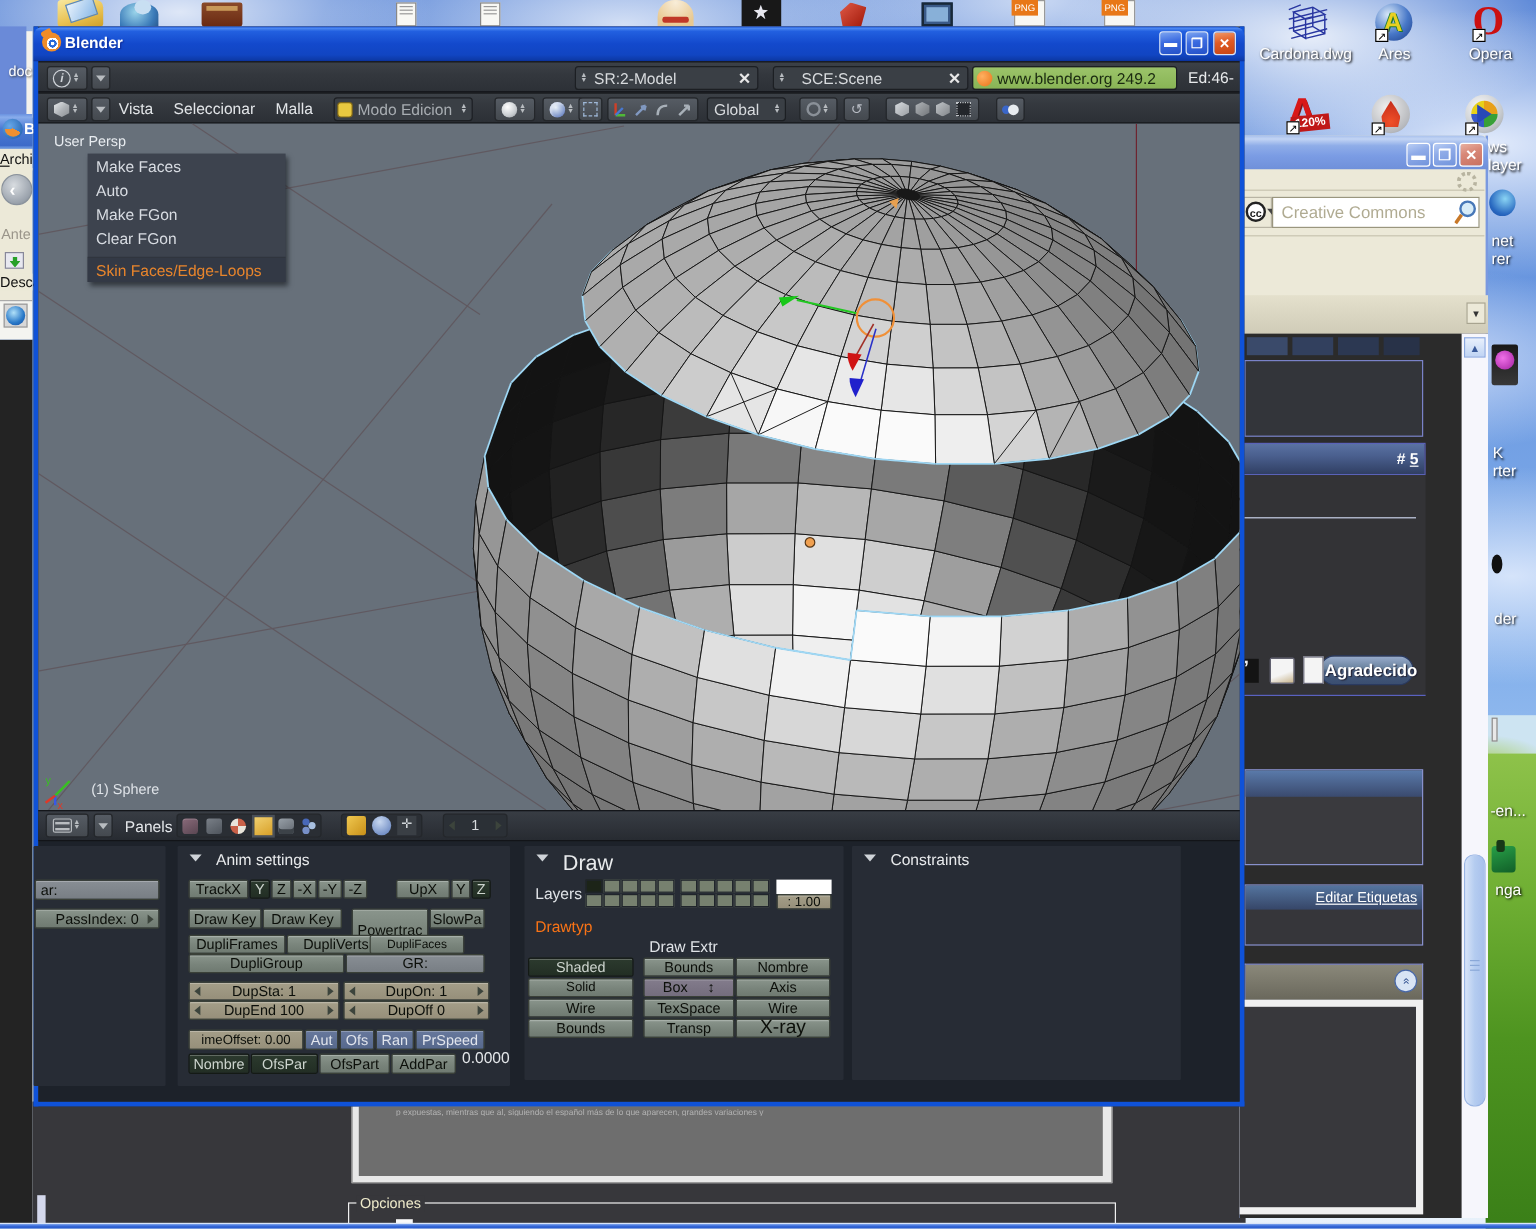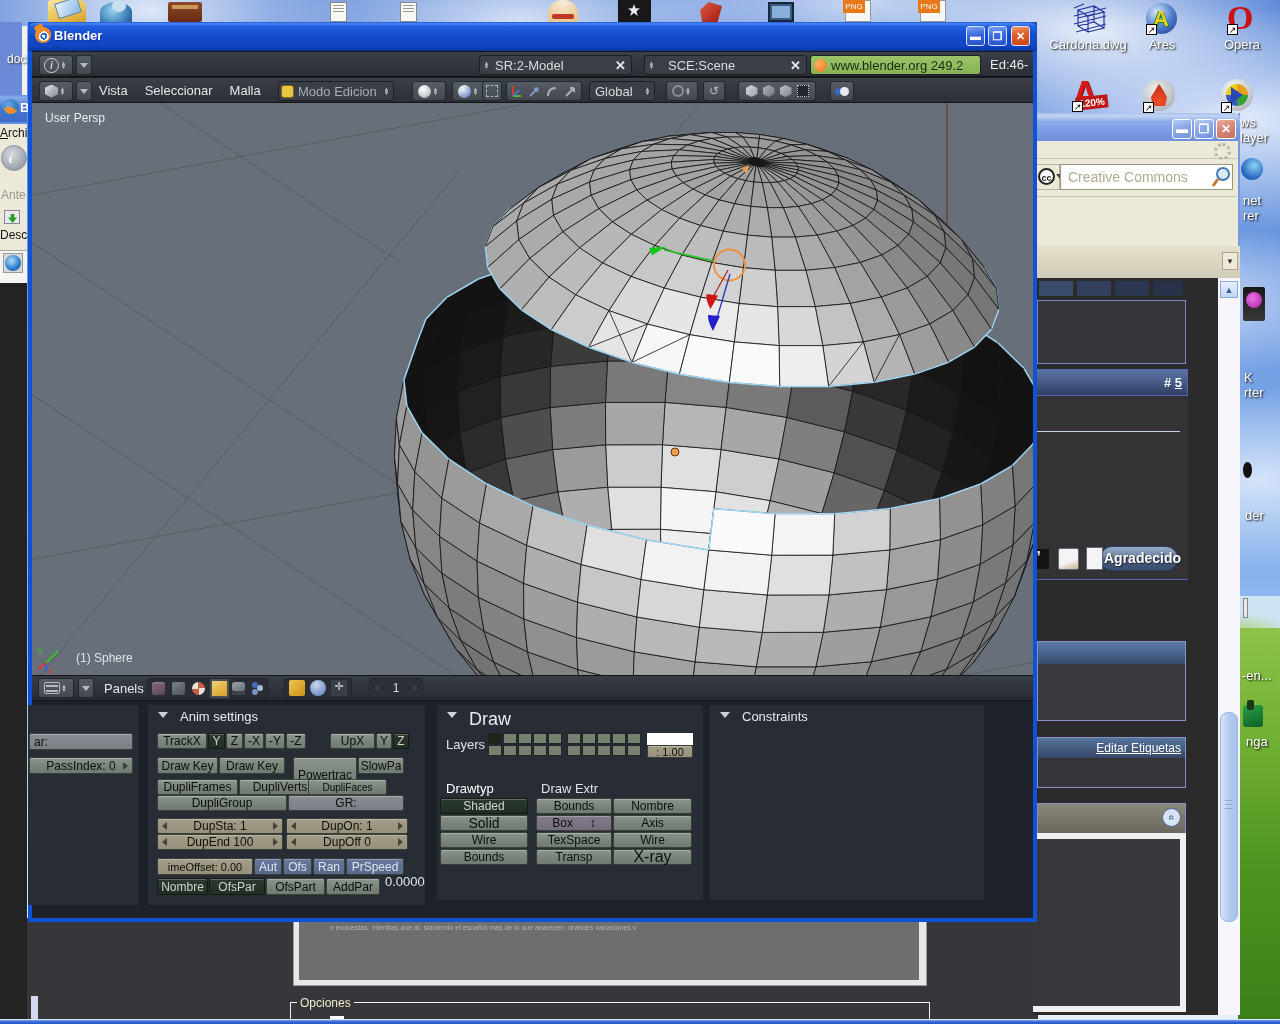--- a/index.html
+++ b/index.html
@@ -1106,20 +1106,28 @@
   <div class="abs" style="left:44px;top:548px;color:#dfe3e8;font-size:12px">(1) Sphere</div>
 
   <svg class="abs" style="left:2px;top:538px" width="40" height="34" viewBox="0 0 40 34">
     <path d="M12 22 L24 10" stroke="#38c020" stroke-width="2"></path>
           <text x="4" y="12" fill="#38c020" font-size="9">y</text>
     <path d="M12 22 L12 30" stroke="#3858e8" stroke-width="2"></path>
     <path d="M12 22 L4 28" stroke="#e03828" stroke-width="2"></path>
           <text x="14" y="33" fill="#e03828" font-size="9">x</text>
   </svg>
 
+  <div id="cmenu">
+    <div class="it" style="height:20px">Make Faces</div>
+    <div class="it" style="height:20px">Auto</div>
+    <div class="it" style="height:20px">Make FGon</div>
+    <div class="it" style="height:20px">Clear FGon</div>
+    <div class="sep"></div>
+    <div class="it hl" style="height:20px;color:#e8852c">Skin Faces/Edge-Loops</div>
+  </div>
  </div>
 
  <div id="bwin">
    <div id="bhead">
      <div class="iconbtn" style="left:6px;top:2px;width:36px">
             <span style="width:16px;height:12px;border:1px solid #b8bcc0;border-radius:2px;display:flex;flex-direction:column;justify-content:space-around">
               <i style="height:2px;background:#b8bcc0;margin:0 1px"></i>
               <i style="height:2px;background:#b8bcc0;margin:0 1px"></i>
             </span>
             <span class="spin">▲<br>▼</span>
@@ -1200,24 +1208,24 @@
         <div style="position:absolute;left:565px;top:58px;width:14px;height:11px;background:#77816f;border:1px solid #20252b"></div>
         <div style="position:absolute;left:580px;top:58px;width:14px;height:11px;background:#77816f;border:1px solid #20252b"></div>
         <div style="position:absolute;left:595px;top:58px;width:14px;height:11px;background:#77816f;border:1px solid #20252b"></div>
         <div style="position:absolute;left:535px;top:70px;width:14px;height:11px;background:#77816f;border:1px solid #20252b"></div>
         <div style="position:absolute;left:550px;top:70px;width:14px;height:11px;background:#77816f;border:1px solid #20252b"></div>
         <div style="position:absolute;left:565px;top:70px;width:14px;height:11px;background:#77816f;border:1px solid #20252b"></div>
         <div style="position:absolute;left:580px;top:70px;width:14px;height:11px;background:#77816f;border:1px solid #20252b"></div>
         <div style="position:absolute;left:595px;top:70px;width:14px;height:11px;background:#77816f;border:1px solid #20252b"></div>
         <div style="position:absolute;left:615px;top:58px;width:46px;height:12px;background:#fff"></div>
         <div class="bb num" style="left:615px;top:70px;width:46px;height:13px;font-size:11px">: 1.00</div>
-        <div style="position:absolute;left:414px;top:106px;color:#ffffff;font-size:13px">Drawtyp</div>
+        <div style="position:absolute;left:414px;top:90px;color:#f97316;font-size:13px">Drawtyp</div>
         <div style="position:absolute;left:509px;top:106px;color:#dfe2e6;font-size:13px">Draw Extr</div>
         <div class="bb dark" style="left:408px;top:123px;width:88px;height:16px;font-size:12px">Shaded</div>
-        <div class="bb " style="left:408px;top:140px;width:88px;height:16px;font-size:14px">Solid</div>
+        <div class="bb " style="left:408px;top:140px;width:88px;height:16px;font-size:11px">Solid</div>
         <div class="bb " style="left:408px;top:157px;width:88px;height:16px;font-size:12px">Wire</div>
         <div class="bb " style="left:408px;top:174px;width:88px;height:16px;font-size:12px">Bounds</div>
         <div class="bb " style="left:504px;top:123px;width:76px;height:16px;font-size:12px">Bounds</div>
         <div class="bb drop" style="left:504px;top:140px;width:76px;height:16px;font-size:12px">Box&nbsp;&nbsp;&nbsp;&nbsp;&nbsp;↕</div>
         <div class="bb " style="left:504px;top:157px;width:76px;height:16px;font-size:12px">TexSpace</div>
         <div class="bb " style="left:504px;top:174px;width:76px;height:16px;font-size:12px">Transp</div>
         <div class="bb " style="left:581px;top:123px;width:79px;height:16px;font-size:12px">Nombre</div>
         <div class="bb " style="left:581px;top:140px;width:79px;height:16px;font-size:12px">Axis</div>
         <div class="bb " style="left:581px;top:157px;width:79px;height:16px;font-size:12px">Wire</div>
         <div class="bb " style="left:581px;top:174px;width:79px;height:16px;font-size:16px">X-ray</div>

